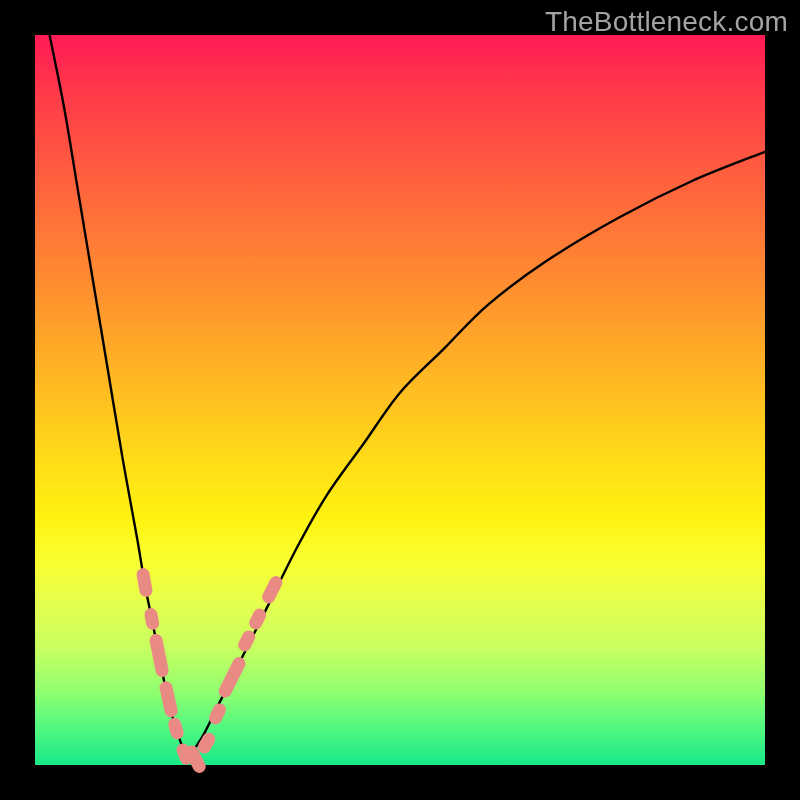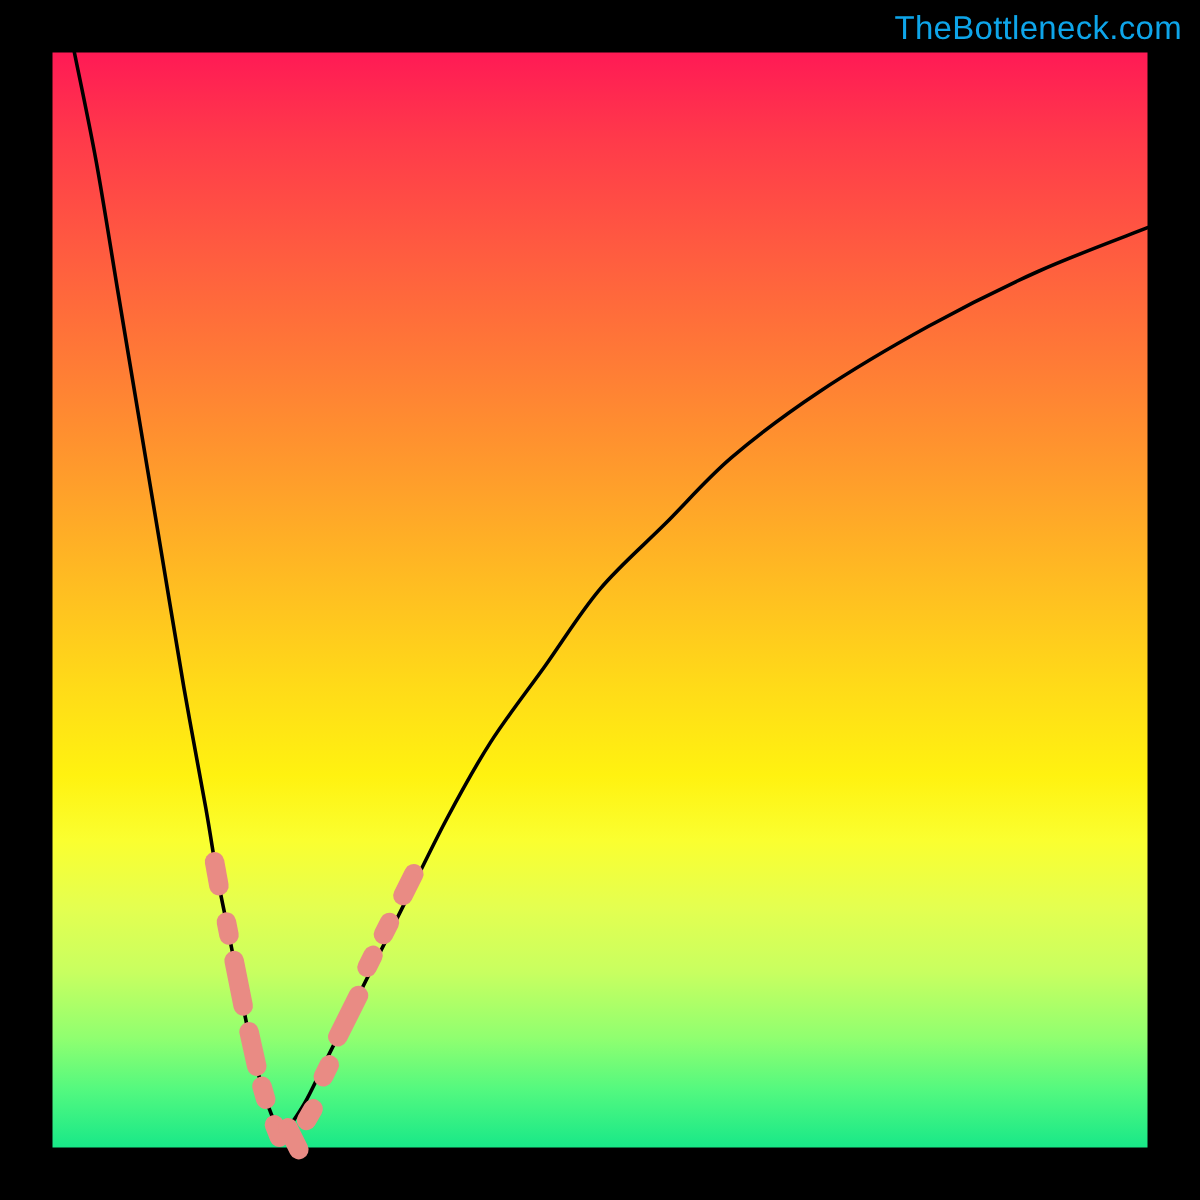--- a/index.html
+++ b/index.html
@@ -39,22 +39,22 @@
       #c8ff60 84%,
       #90ff70 90%,
       #50f880 95%,
       #18e888 100%
     );
   }
   .watermark {
     position: absolute;
     top: 6px;
     right: 12px;
-    color: #0ea5e9;
-    font-size: 22px;
+    color: #a3a3a3;
+    font-size: 28px;
     font-weight: 500;
     letter-spacing: 0.2px;
   }
   svg.curve-layer {
     position: absolute;
     left: 0;
     top: 0;
     width: 730px;
     height: 730px;
     overflow: visible;

